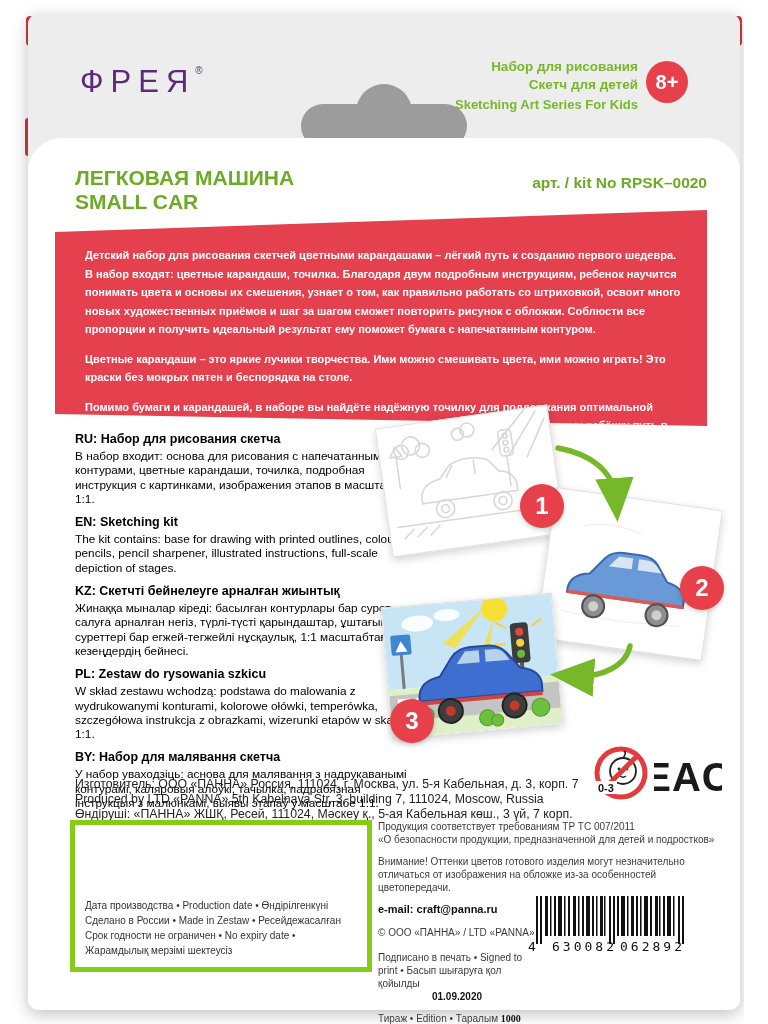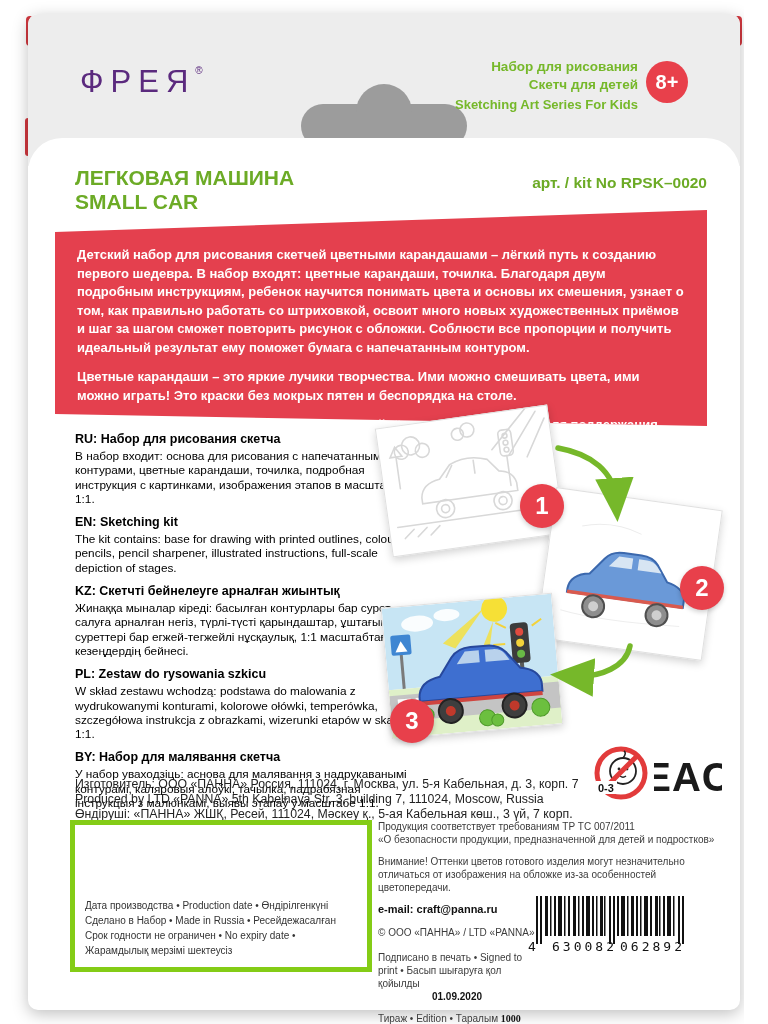--- a/index.html
+++ b/index.html
@@ -36,21 +36,21 @@
                background:#e8404b; color:#fff; font-weight:bold; font-size:20px;
                display:flex; align-items:center; justify-content:center; }
 
   .title-block { position:absolute; left:47px; top:152px; color:#6cab26; font-weight:bold;
                  font-size:21px; line-height:24px; }
   .kit-no { position:absolute; right:33px; top:160px; color:#6cab26; font-weight:bold; font-size:15.5px; }
 
   .red-box { position:absolute; left:27px; top:196px; width:652px; height:216px; background:#e4404e;
              clip-path:polygon(0 22px, 100% 0, 100% 100%, 0 calc(100% - 12px));
              padding:36px 22px 0 22px; color:#fff; }
-  .red-box p { font-size:13px; font-weight:bold; line-height:18.5px; margin-bottom:11px; }
+  .red-box p { font-size:11px; font-weight:bold; line-height:18.5px; margin-bottom:11px;margin-left:8px; }
 
   .sections { position:absolute; left:47px; top:418px; width:336px; color:#000000; }
   .sec-head { font-size:12.5px; font-weight:bold; margin-bottom:3px; }
   .sec-body { font-size:11.8px; line-height:14.3px; margin-bottom:9px; }
 
   .manufacturer { position:absolute; left:47px; top:742px; width:545px; font-size:12.3px;
                   line-height:15px; color:#222;margin-top:21px; }
 
   .stage-card { position:absolute; background:#fff; border:1px solid #e0e0e0;
                 box-shadow:0 3px 9px rgba(0,0,0,.18); }
@@ -259,21 +259,21 @@
       <text x="6" y="48" font-size="11" font-weight="bold" fill="#111111" font-family="Liberation Sans, sans-serif">0-3</text>
     </svg>
 
     <svg class="eac-mark" viewBox="0 0 68 46">
       <text x="34" y="38" text-anchor="middle" font-size="40" font-weight="bold" fill="#1a1a1a" font-family="Liberation Sans, sans-serif" transform="scale(1,1.02)" letter-spacing="1">EAC</text>
     </svg>
 
     <div class="prod-box">
       <div class="prod-box-inner">
         <div>Дата производства • Production date • Өндірілгенкүні</div>
-        <div>Сделано в Набор • Made in Russia • Ресейдежасалған</div>
+        <div>Сделано в России • Made in Zestaw • Ресейдежасалған</div>
         <div>Срок годности не ограничен • No expiry date • Жарамдылық мерзімі шектеусіз</div>
       </div>
     </div>
 
     <div class="legal">
       <div class="blk">
         <div>Продукция соответствует требованиям ТР ТС 007/2011</div>
         <div>«О безопасности продукции, предназначенной для детей и подростков»</div>
       </div>
       <div class="blk">Внимание! Оттенки цветов готового изделия могут незначительно отличаться от изображения на обложке из-за особенностей цветопередачи.</div>

